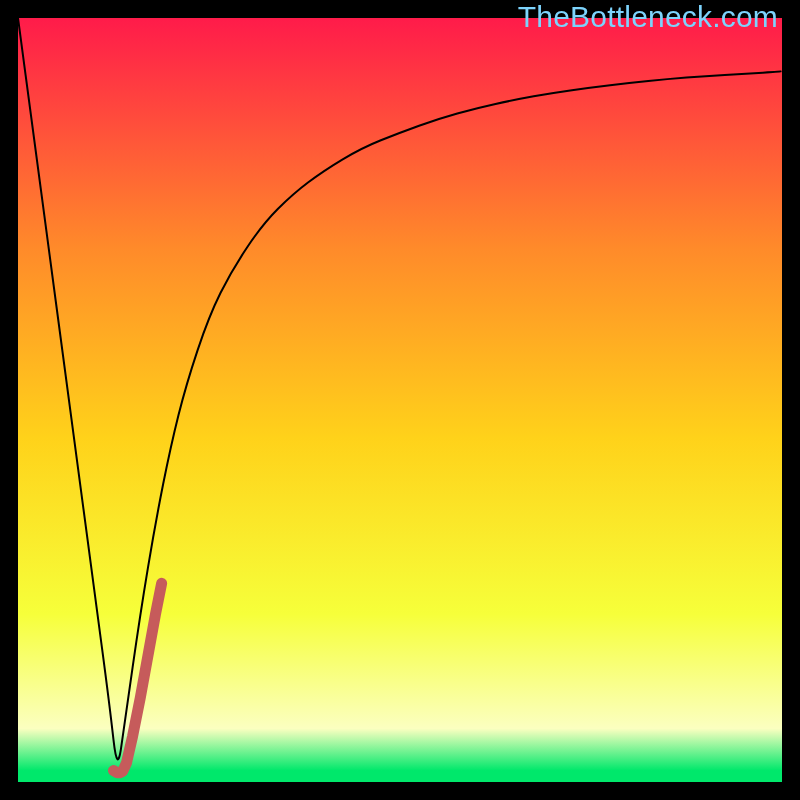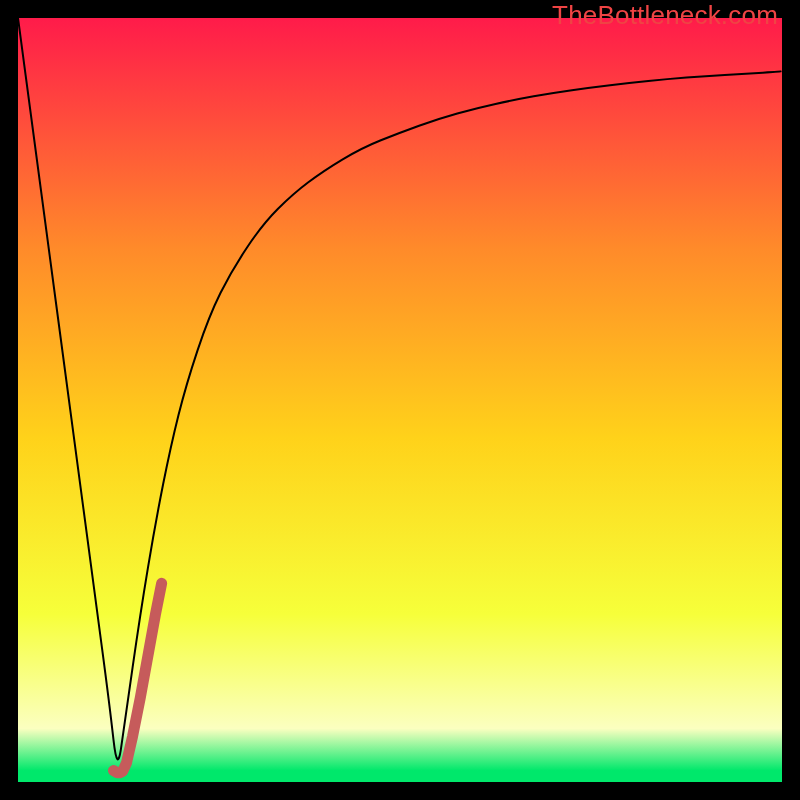--- a/index.html
+++ b/index.html
@@ -23,22 +23,22 @@
     position: absolute;
     left: 0;
     top: 0;
     width: 764px;
     height: 764px;
   }
   .watermark {
     position: absolute;
     top: 0px;
     right: 22px;
-    color: #ef4444;
-    font-size: 26px;
+    color: #7dd3fc;
+    font-size: 30px;
     font-weight: 500;
     letter-spacing: 0.2px;
     user-select: none;
   }
   svg { display: block; }
 </style>
 </head>
 <body>
 
 <div class="frame">

